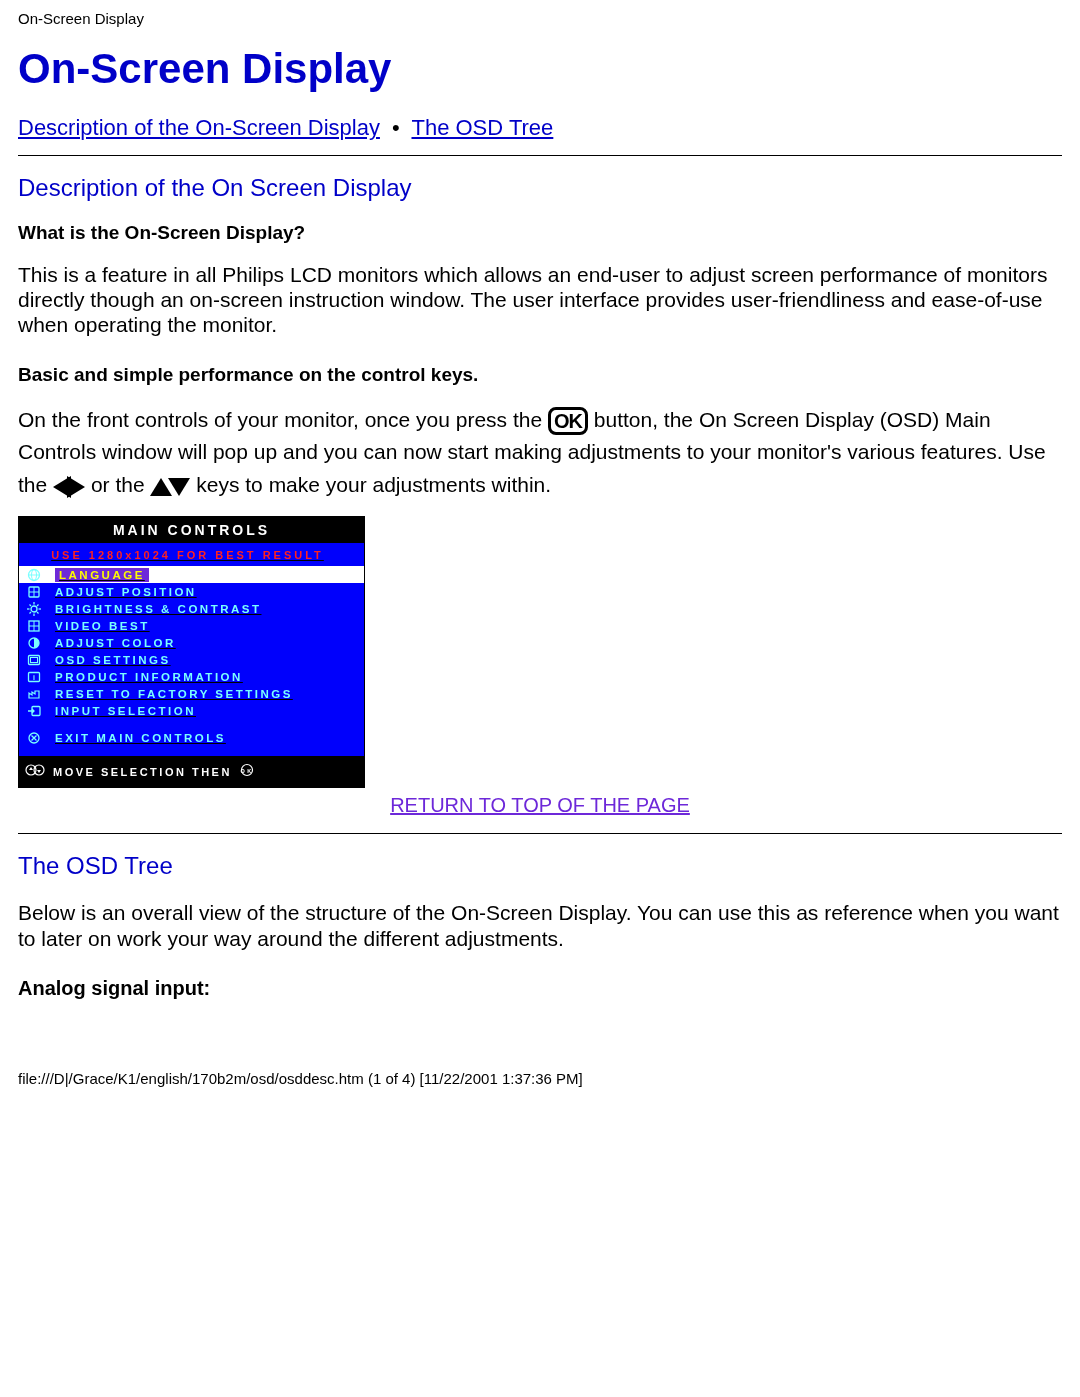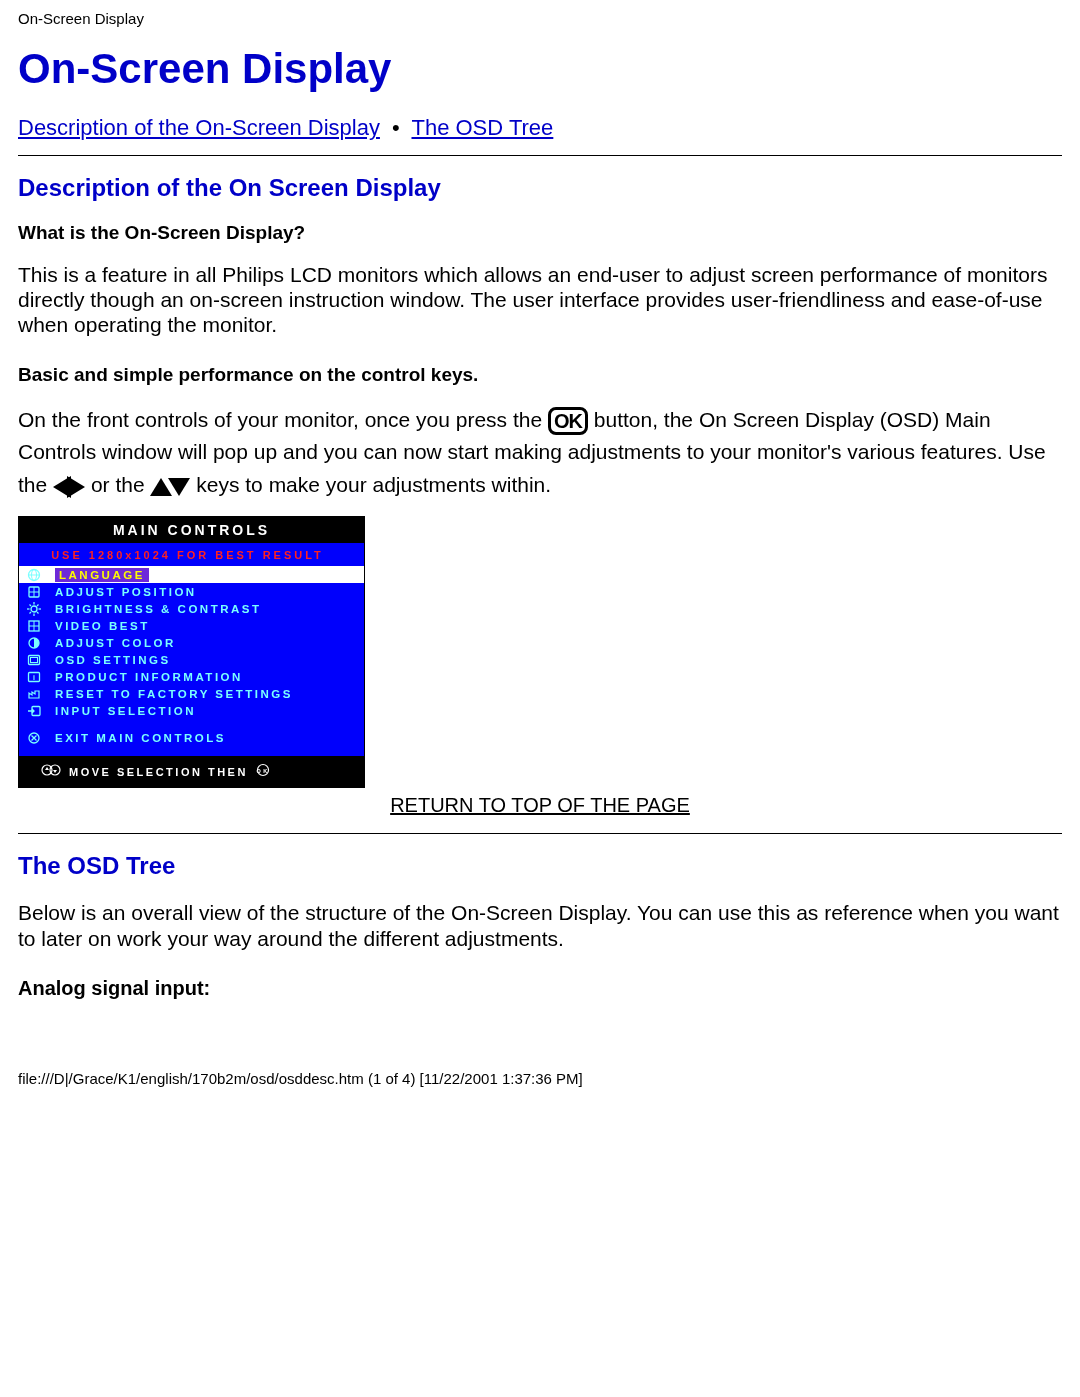--- a/index.html
+++ b/index.html
@@ -37,21 +37,21 @@
     padding: 0 6px;
   }
   hr {
     border: none;
     border-top: 1px solid #000;
     margin: 10px 0 18px 0;
   }
   h2 {
     color: #0000c8;
     font-size: 24px;
-    font-weight: bold;
+    font-weight: normal;
     margin: 16px 0 20px 0;
   }
   h3.orange {
     color: #000000;
     font-size: 19px;
     font-weight: bold;
     margin: 18px 0 18px 0;
   }
   p.body {
     font-size: 21px;
@@ -108,20 +108,21 @@
     border-top: 18px solid #000;
     margin-left:-2px;
   }
 
   
   .osd {
     width: 345px;
     background: #0000fc;
     border: 1px solid #000;
     font-family: Arial, sans-serif;
+    text-decoration: underline;
   }
   .osd-title {
     background: #000;
     color: #fff;
     text-align: center;
     font-size: 14px;
     font-weight: bold;
     letter-spacing: 3px;
     padding: 5px 0;
   }
@@ -171,37 +172,37 @@
   .osd-row.sel .osd-label {
     padding: 1px 4px;
   }
   .osd-gap { height: 10px; }
   .osd-foot {
     background: #000;
     color: #fff;
     font-size: 11px;
     font-weight: bold;
     letter-spacing: 2.5px;
-    padding: 7px 22px;
+    padding: 7px 6px;
     display:flex;
     align-items:center;
     gap:8px;
   }
   .osd-foot-ico {
     color:#fff;
     font-size:13px;
   }
 
   .return-link {
     text-align: center;
     margin: 6px 0 16px 0;
     font-size: 20px;
   }
   .return-link a {
-    color: #000000;
+    color: #6d28d9;
     text-decoration: underline;
   }
   h4.black {
     font-size: 20px;
     font-weight: bold;
     margin: 26px 0 10px 0;
   }
   .footer {
     font-size: 15px;
     padding: 40px 18px 10px 18px;

